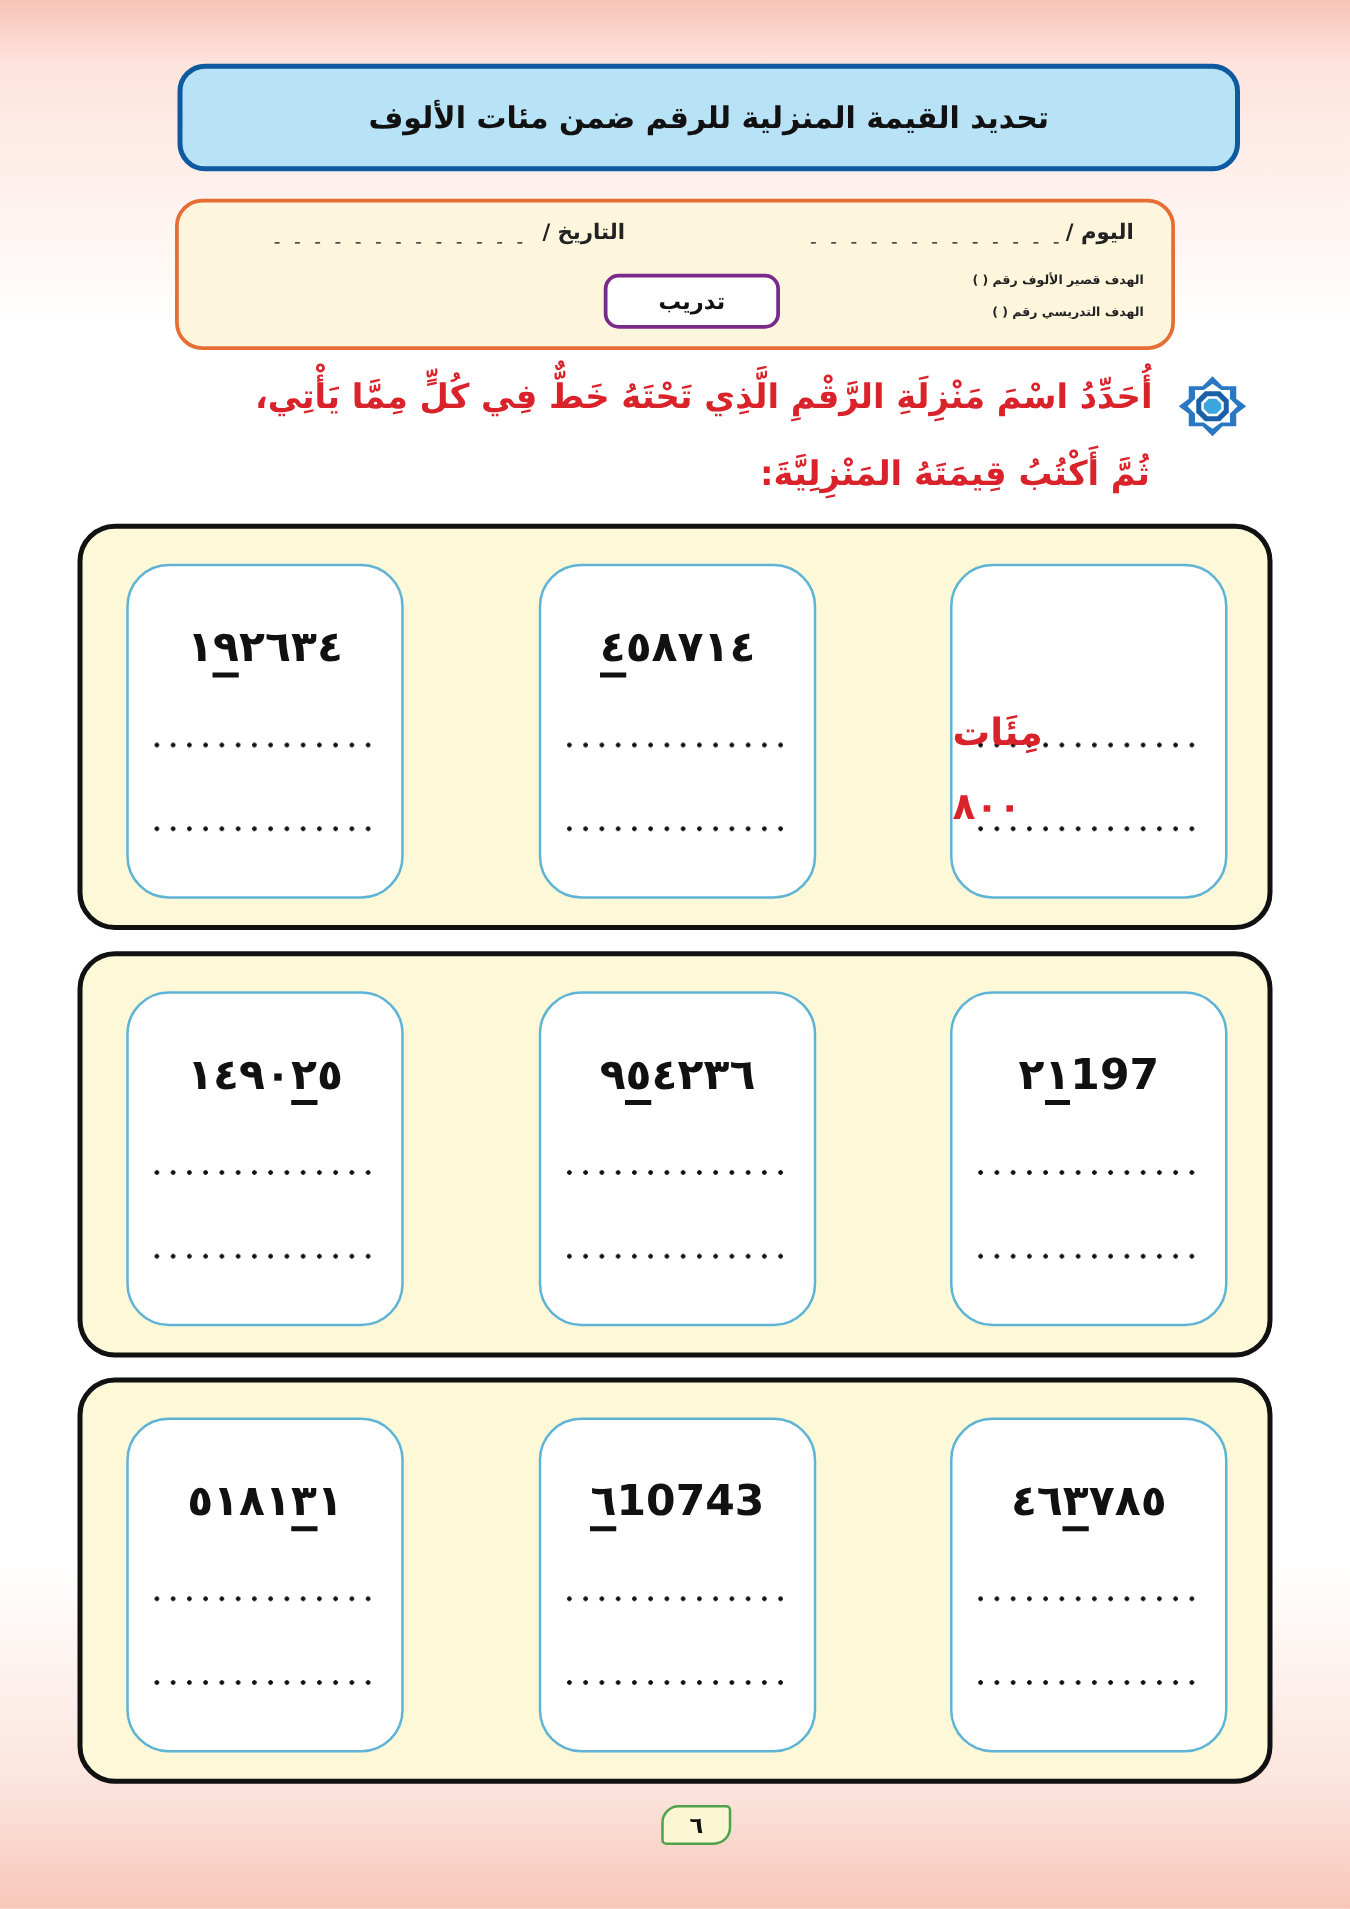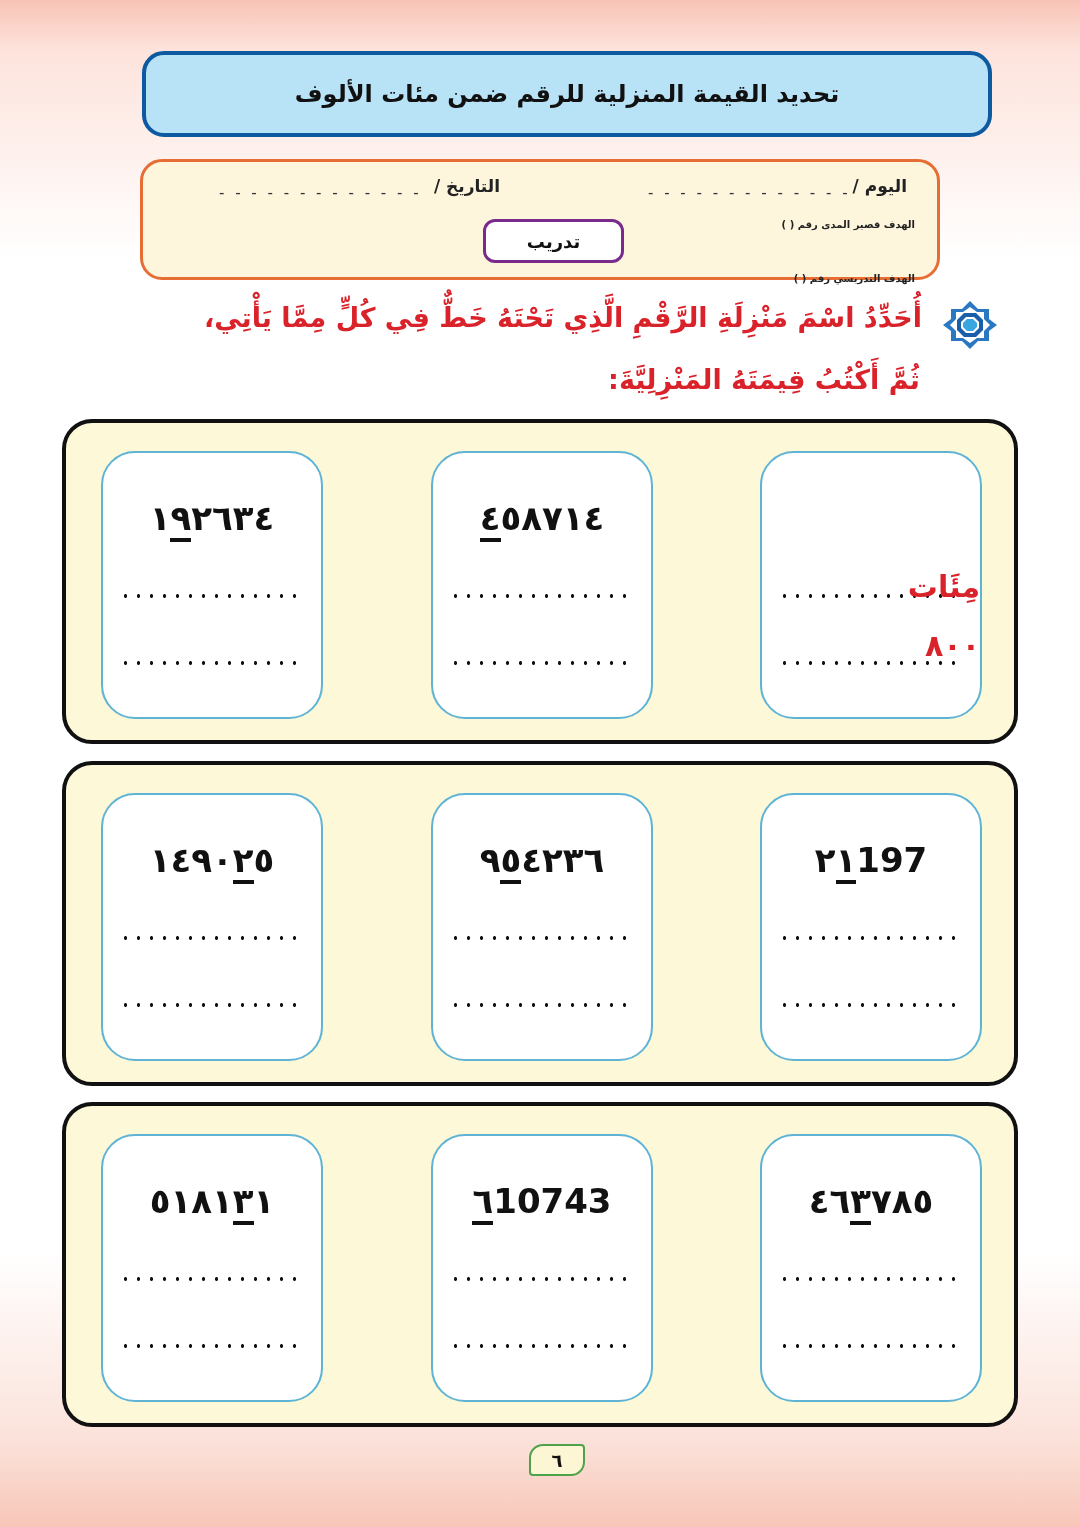--- a/index.html
+++ b/index.html
@@ -47,21 +47,21 @@
     position: absolute; top: 45px; left: 0; right: 0; text-align: center;
     font-size: 34px; font-weight: bold; color: #111; letter-spacing: 1px; direction: ltr;
   }
   .card-number .ul { border-bottom: 4px solid #111; padding-bottom: 0px; }
   .dots {
     position: absolute; left: 16px; right: 16px; height: 4px;
     background-image: radial-gradient(circle, #111 1.6px, transparent 2px);
     background-size: 13px 4px; background-repeat: repeat-x;
   }
   .answer {
-    position: absolute; left: 0; right: 0; text-align: right;
+    position: absolute; left: 0; right: 0; text-align: left;
     color: #d9222a; font-weight: bold; direction: rtl;
   }
   .page-num {
     position: absolute; left: 529px; top: 1444px; width: 56px; height: 32px;
     background: #fdf6d4; border: 2px solid #4ea24a; border-radius: 14px 4px 14px 4px;
     box-sizing: border-box; display: flex; align-items: center; justify-content: center;
     font-size: 18px; font-weight: bold; color: #111;
   }
 </style>
 </head>
@@ -69,22 +69,22 @@
 
 <div class="title-box">
   <span class="title-text">تحديد القيمة المنزلية للرقم ضمن مئات الألوف</span>
 </div>
 
 <div class="info-box">
   <span class="info-label" style="right:30px; top:14px;">اليوم /</span>
   <span class="dash-line" style="left:505px; top:22px;">- - - - - - - - - - - - -</span>
   <span class="info-label" style="right:437px; top:14px;">التاريخ /</span>
   <span class="dash-line" style="left:76px; top:22px;">- - - - - - - - - - - - -</span>
-  <span class="goal" style="top:57px;">الهدف قصير المدى رقم (   )</span>
-  <span class="goal" style="top:83px;margin-top:28px;">الهدف التدريسي رقم (   )</span>
+  <span class="goal" style="top:57px;">الهدف قصير الألوف رقم (   )</span>
+  <span class="goal" style="top:83px;">الهدف التدريسي رقم (   )</span>
   <div class="training-btn">تدريب</div>
 </div>
 
 <svg class="instr-icon" viewBox="0 0 58 50">
   <polygon points="29,1 37,9 48,9 48,19 56,25 48,31 48,41 37,41 29,49 21,41 10,41 10,31 2,25 10,19 10,9 21,9" fill="#2b78c2"></polygon>
   <polygon points="29,7 36,12 43,12 43,19 49,25 43,31 43,38 36,38 29,43 22,38 15,38 15,31 9,25 15,19 15,12 22,12" fill="#ffffff"></polygon>
   <polygon points="23,13 35,13 42,20 42,30 35,37 23,37 16,30 16,20" fill="#1a5fa8"></polygon>
   <polygon points="25,17 33,17 38,22 38,28 33,33 25,33 20,28 20,22" fill="#ffffff"></polygon>
   <polygon points="26,19 32,19 36,23 36,27 32,31 26,31 22,27 22,23" fill="#3aa6e0"></polygon>
 </svg>

